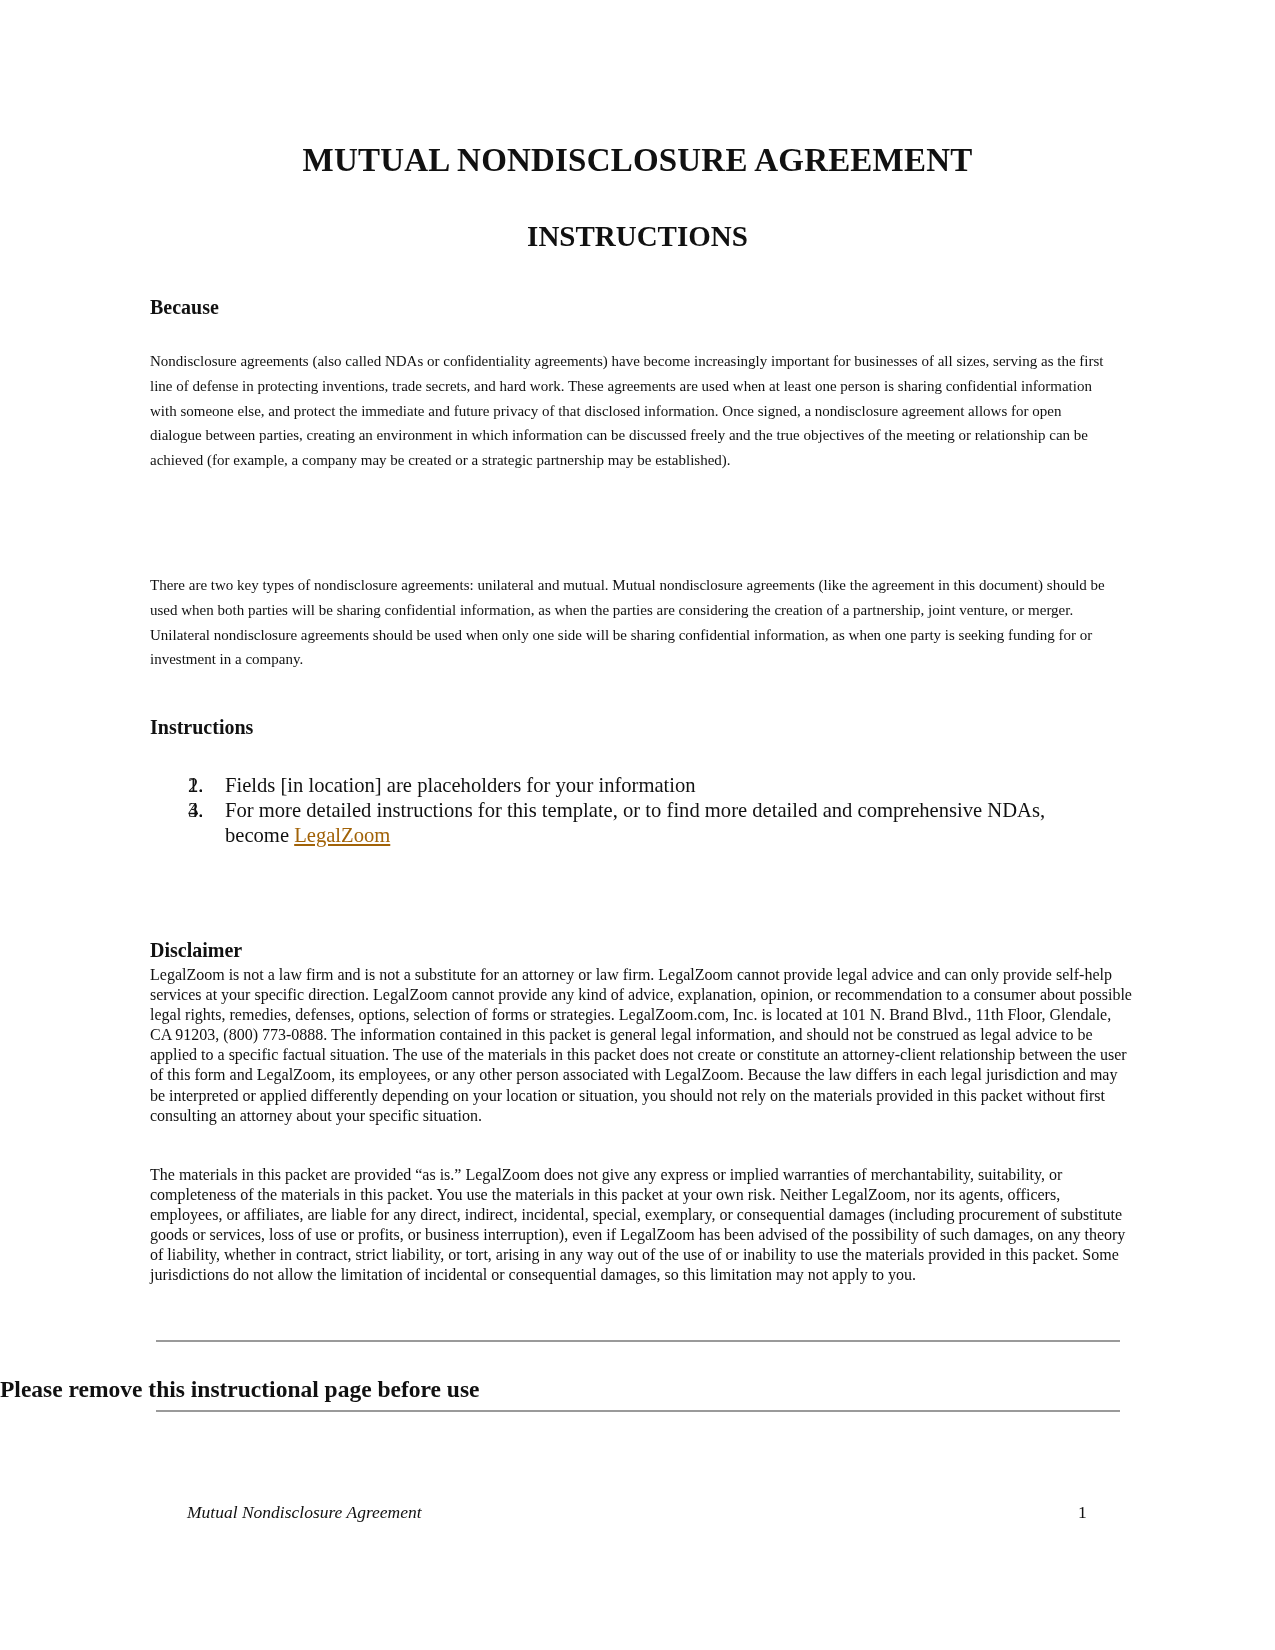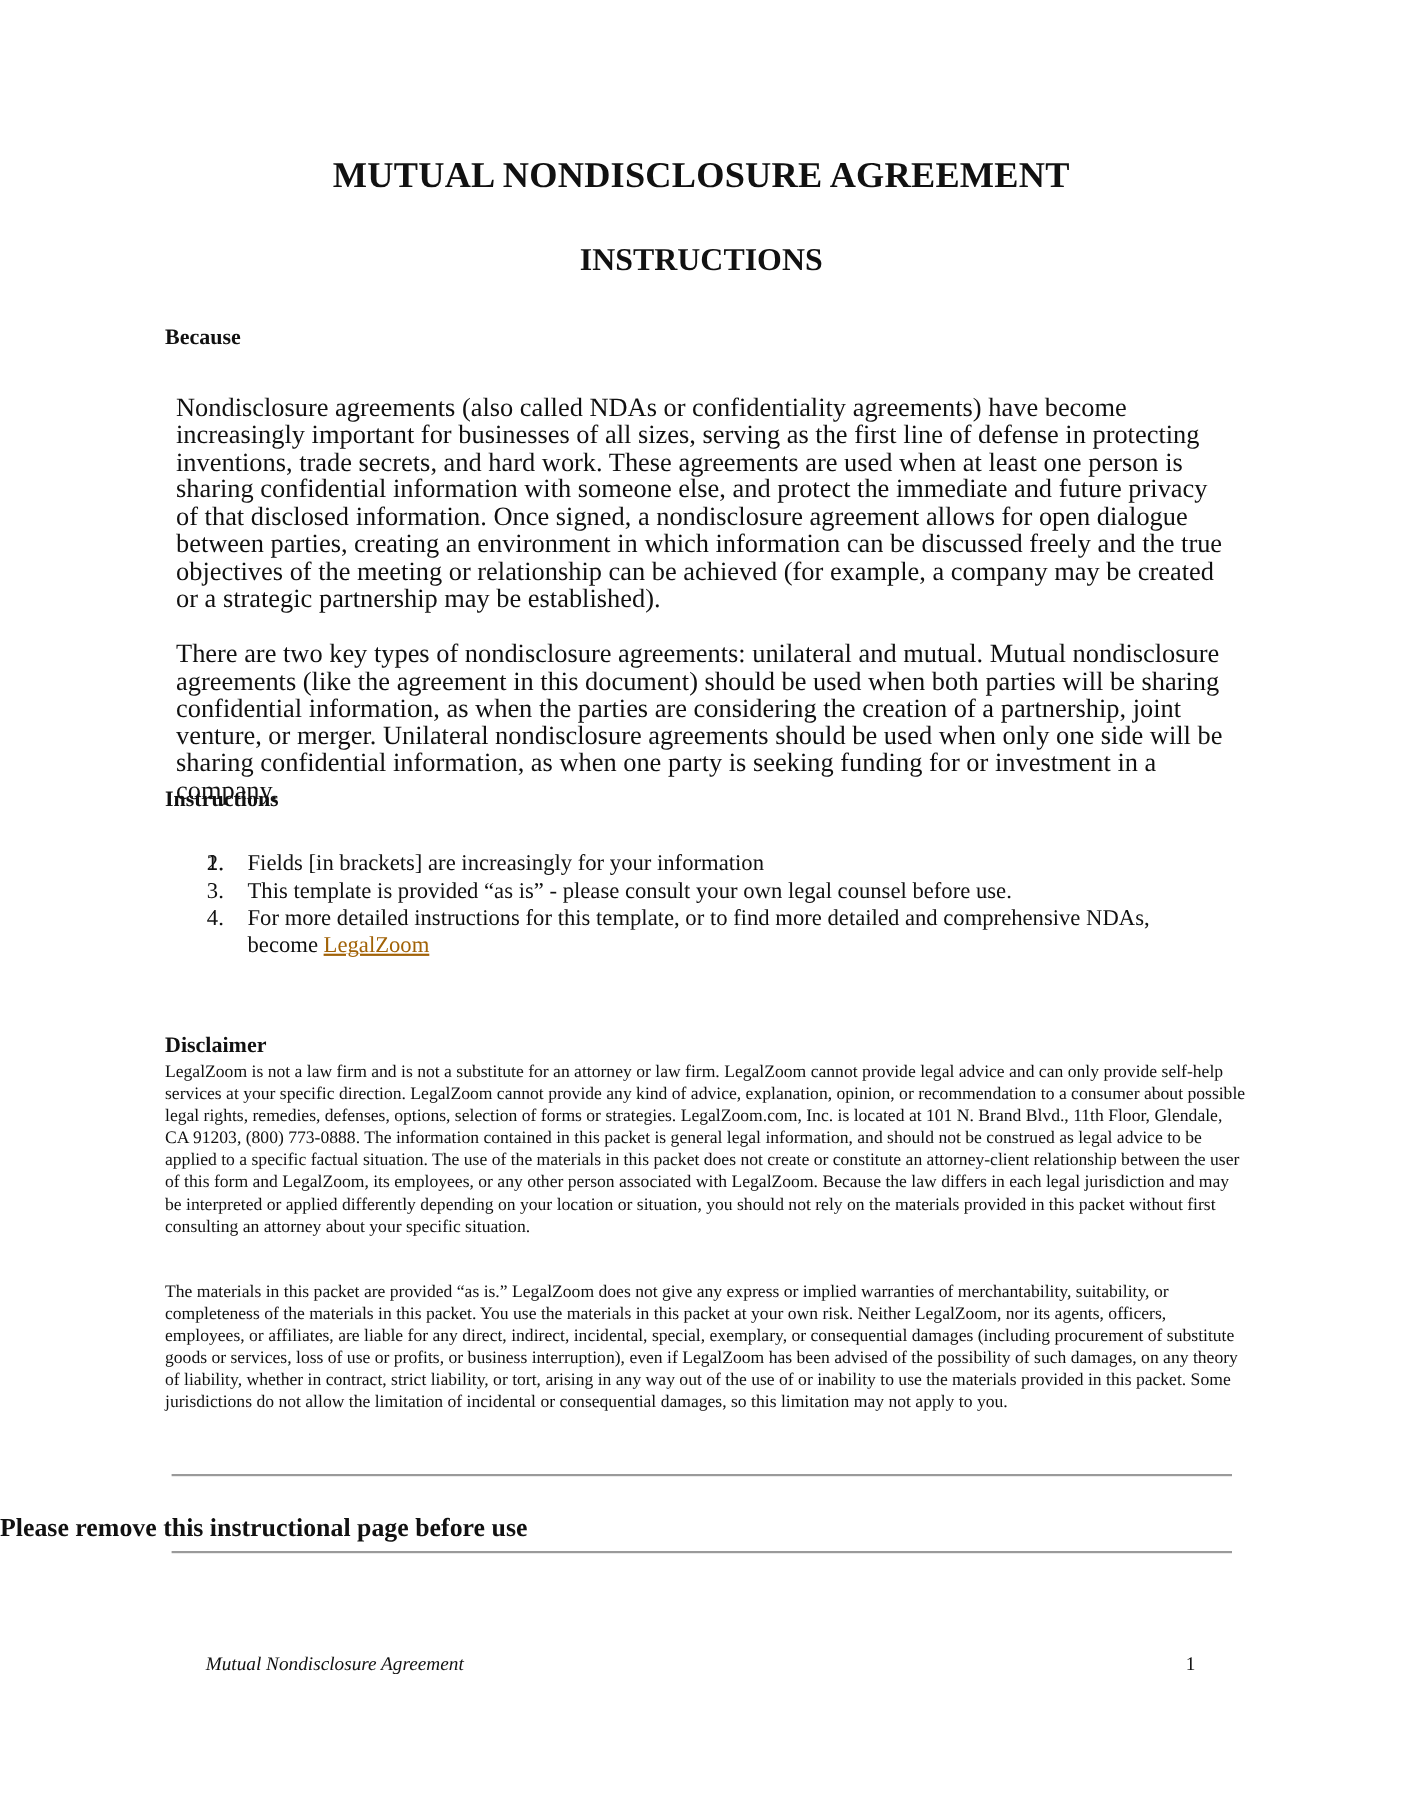--- a/index.html
+++ b/index.html
@@ -48,23 +48,23 @@
       font-family: "Liberation Serif", serif;
       font-weight: bold;
       font-size: 20px;
       margin: 0;
     }
     .body-para {
       position: absolute;
       left: 150px;
       width: 960px;
       font-family: "Liberation Serif", serif;
-      font-size: 24px;
+      font-size: 15px;
       line-height: 24.8px;
-      margin: 10px;
+      margin: 0;
     }
     .instr-list {
       position: absolute;
       left: 150px;
       top: 773px;
       width: 960px;
       margin: 0;
       padding: 0;
       list-style: none;
       font-family: "Liberation Serif", serif;
@@ -140,25 +140,24 @@
   <p class="body-para" style="top:573px;">There are two key types of nondisclosure agreements: unilateral and mutual. Mutual nondisclosure agreements (like the agreement in this document) should be used when both parties will be sharing confidential information, as when the parties are considering the creation of a partnership, joint venture, or merger. Unilateral nondisclosure agreements should be used when only one side will be sharing confidential information, as when one party is seeking funding for or investment in a company.</p>
 
   <h3 class="section-heading" style="top:716px;">Instructions</h3>
 
   <ol class="instr-list">
     <li>
       <span class="num">1.</span>
     </li>
     <li>
       <span class="num">2.</span>
-      <span>Fields [in brackets] are increasingly for your information</span>
+      <span>Fields [in location] are placeholders for your information</span>
     </li>
     <li>
       <span class="num">3.</span>
-      <span>This template is provided “as is” - please consult your own legal counsel before use.</span>
     </li>
     <li>
       <span class="num">4.</span>
       <span>For more detailed instructions for this template, or to find more detailed and comprehensive NDAs, become </span><a class="link">LegalZoom</a>
     </li>
   </ol>
 
   <h3 class="section-heading" style="top:939px;">Disclaimer</h3>
 
   <p class="disclaimer-para" style="top:965px;">LegalZoom is not a law firm and is not a substitute for an attorney or law firm. LegalZoom cannot provide legal advice and can only provide self-help services at your specific direction. LegalZoom cannot provide any kind of advice, explanation, opinion, or recommendation to a consumer about possible legal rights, remedies, defenses, options, selection of forms or strategies. LegalZoom.com, Inc. is located at 101 N. Brand Blvd., 11th Floor, Glendale, CA 91203, (800) 773-0888. The information contained in this packet is general legal information, and should not be construed as legal advice to be applied to a specific factual situation. The use of the materials in this packet does not create or constitute an attorney-client relationship between the user of this form and LegalZoom, its employees, or any other person associated with LegalZoom. Because the law differs in each legal jurisdiction and may be interpreted or applied differently depending on your location or situation, you should not rely on the materials provided in this packet without first consulting an attorney about your specific situation.</p>

